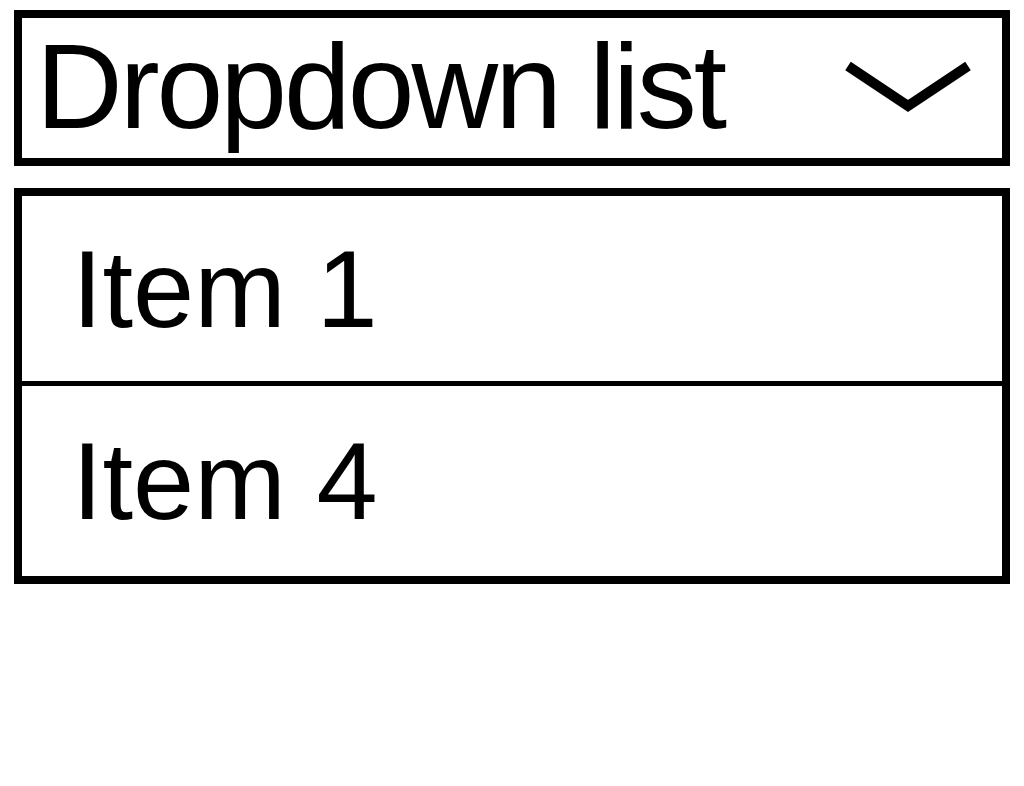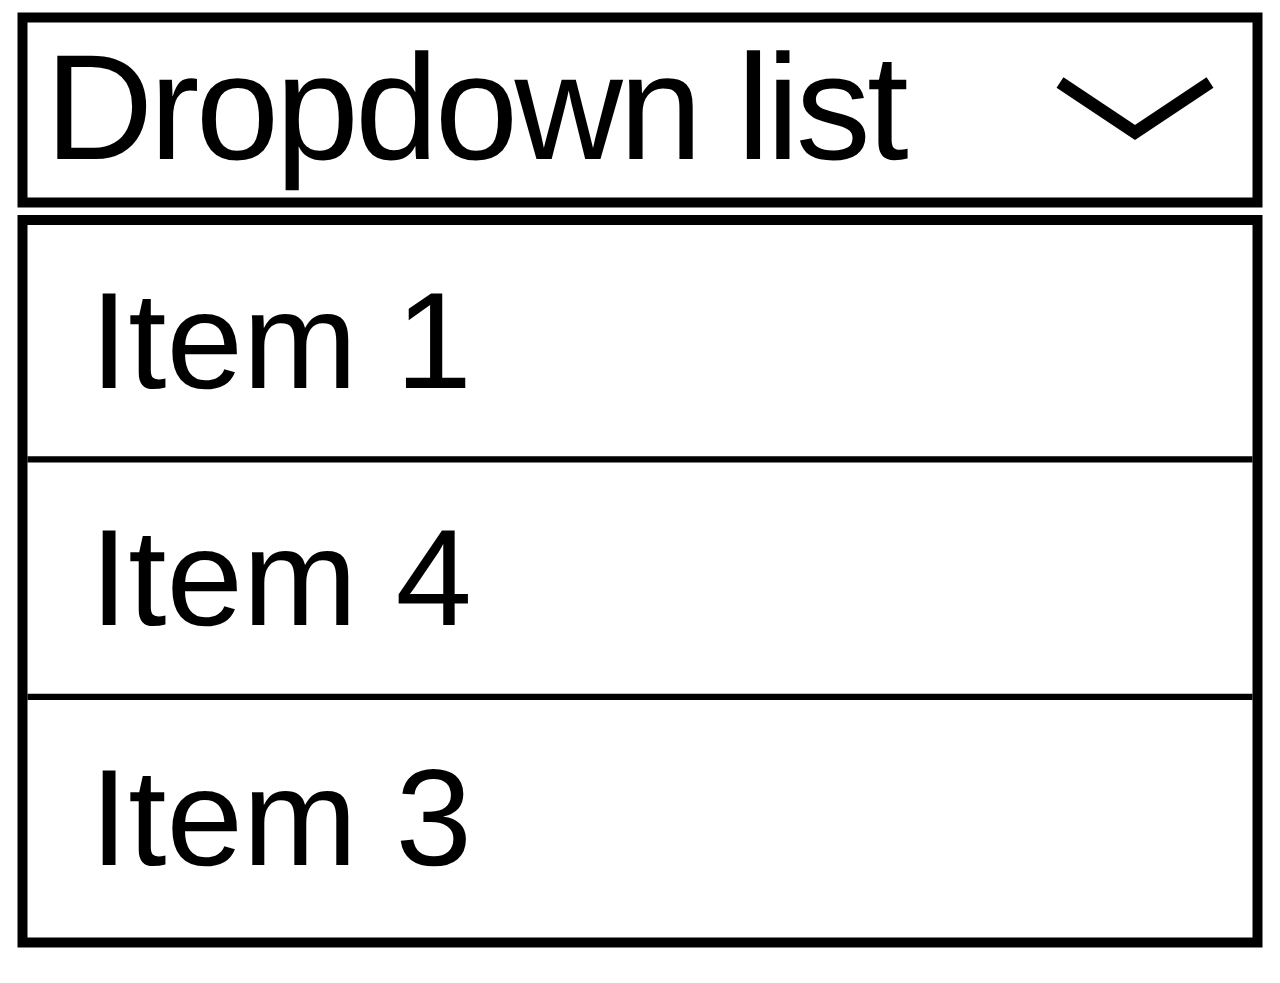--- a/index.html
+++ b/index.html
@@ -34,21 +34,21 @@
     .chevron {
       flex: 0 0 auto;
       margin-right: 10px;
     }
     .chevron svg {
       display: block;
     }
     .dropdown-list {
       width: 100%;
       border: 8px solid #000;
-      margin-top: 6px;
+      margin-top: 22px;
     }
     .dropdown-item {
       height: 190px;
       border-bottom: 5px solid #000;
       display: flex;
       align-items: center;
       padding-left: 50px;
       font-size: 110px;
       line-height: 1;
       cursor: pointer;
@@ -69,17 +69,14 @@
       </svg>
     </span>
   </div>
   <div class="dropdown-list">
     <div class="dropdown-item">
       <span>Item 1</span>
     </div>
     <div class="dropdown-item">
       <span>Item 4</span>
     </div>
-    <div class="dropdown-item">
-      <span>Item 3</span>
-    </div>
   </div>
 </div>
 
 </body></html>

